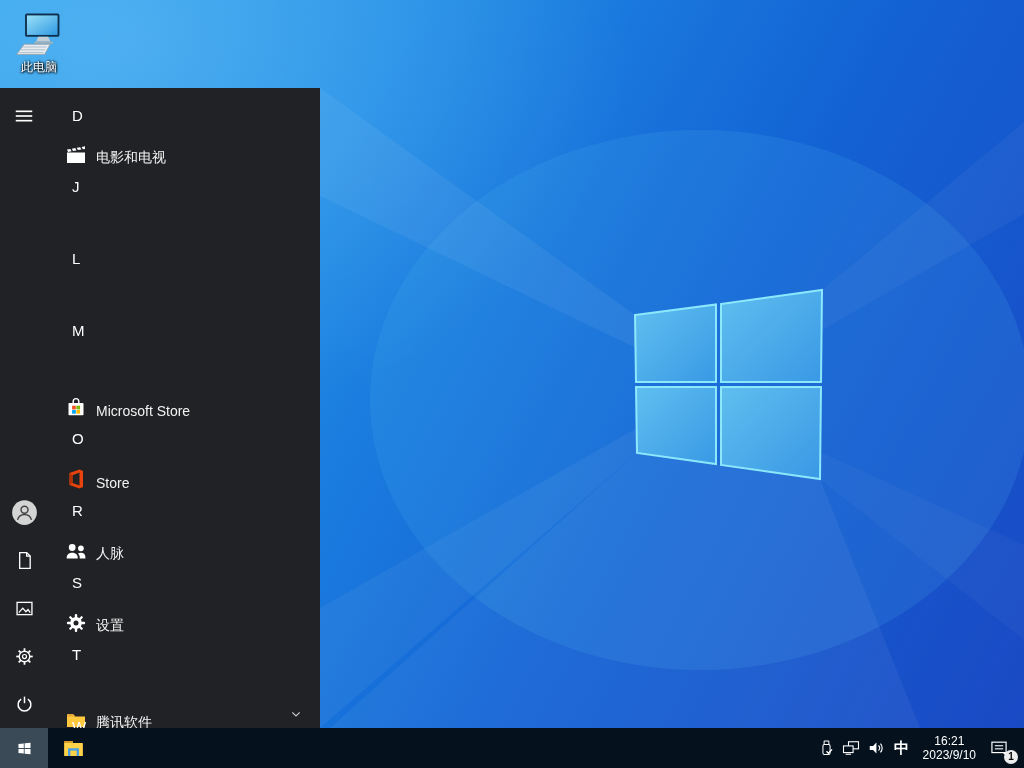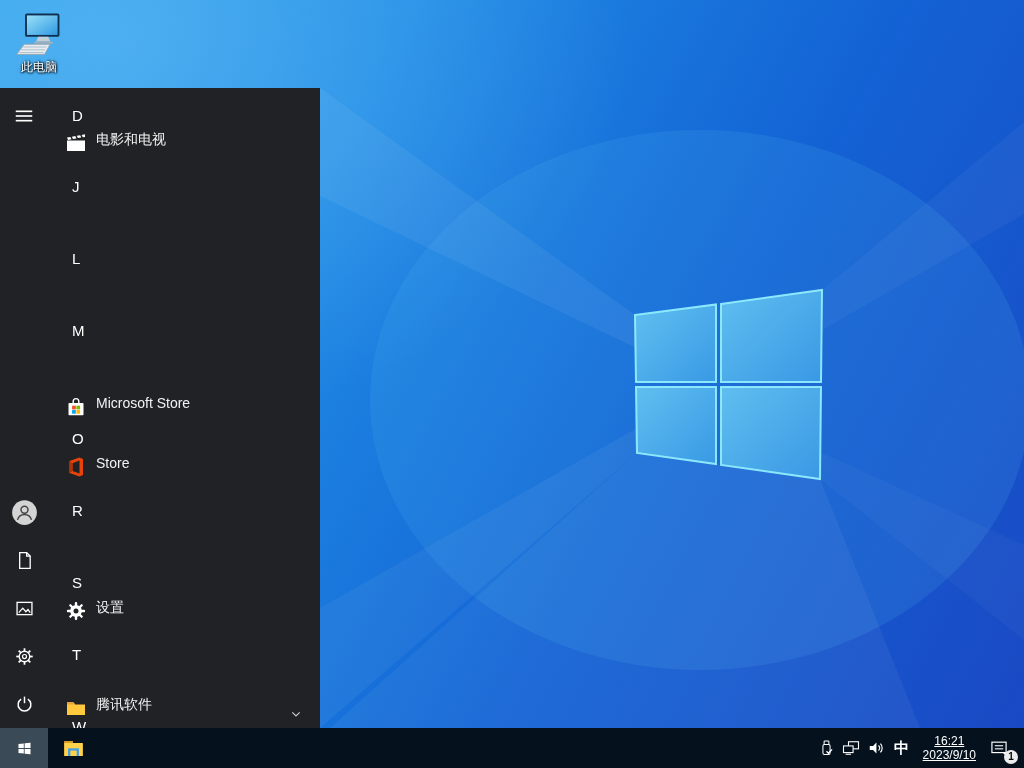--- a/index.html
+++ b/index.html
@@ -19,34 +19,34 @@
   .pc-label { color:#fff; font-size:12px; margin-top:1px;
     text-shadow:1px 1px 2px rgba(0,0,0,.95),-1px 1px 2px rgba(0,0,0,.7),1px -1px 2px rgba(0,0,0,.7); }
 
   
   .start-menu { position:absolute; left:0; top:88px; width:320px; height:640px;
     background:#212225; overflow:hidden; z-index:5; }
   .rail { position:absolute; left:0; top:0; width:48px; height:100%; }
   .rail-btn { position:absolute; left:0; width:48px; height:48px; display:flex; align-items:center; justify-content:center; cursor:pointer; }
   .apps { position:absolute; left:48px; top:0; width:272px; height:100%; }
   .letter { position:absolute; left:24px; height:26px; line-height:26px; color:#fff; font-size:15px; cursor:pointer; }
-  .app-row { position:absolute; left:0; width:272px; height:36px; display:flex; align-items:flex-start; cursor:pointer; }
+  .app-row { position:absolute; left:0; width:272px; height:36px; display:flex; align-items:flex-end; cursor:pointer; }
   .app-ico { width:24px; height:24px; margin-left:16px; flex:none; }
   .app-label { margin-left:8px; color:#f2f2f2; font-size:14px; white-space:nowrap; }
   .chev { position:absolute; right:16px; top:10px; }
 
   
   .taskbar { position:absolute; left:0; bottom:0; width:1024px; height:40px;
     background:#05121e; display:flex; align-items:center; z-index:10; }
   .start-btn { width:48px; height:40px; background:#3a4b57; display:flex; align-items:center; justify-content:center; cursor:pointer; }
   .task-btn { width:46px; height:40px; margin-left:2px; display:flex; align-items:center; justify-content:center; cursor:pointer; }
   .tray { margin-left:auto; display:flex; align-items:center; padding-right:10px; }
   .tray-ico { width:25px; height:40px; display:flex; align-items:center; justify-content:center; cursor:pointer; }
   .ime { width:26px; text-align:center; color:#fff; font-size:15px; font-weight:600; cursor:pointer; }
-  .clock { color:#fff; font-size:12px; line-height:14px; text-align:center; padding:0 8px; cursor:pointer;text-decoration:underline; }
+  .clock { color:#fff; font-size:12px; line-height:14px; text-align:center; padding:0 8px; cursor:pointer; }
   .action { position:relative; width:30px; height:40px; display:flex; align-items:center; justify-content:center; cursor:pointer; }
   .badge { position:absolute; right:-4px; bottom:4px; width:14px; height:14px; border-radius:50%;
     background:#ededed; color:#0a0a0a; font-size:10px; font-weight:bold; line-height:14px; text-align:center; }
 </style>
 </head>
 <body>
 
 <div class="stage">
 
   <div class="desktop">
@@ -163,21 +163,21 @@
           </g>
         </svg>
         <span class="app-label">电影和电视</span>
       </div>
 
       <div class="letter" style="top:86px">J</div>
 
       <div class="letter" style="top:158px">L</div>
 
       <div class="letter" style="top:230px">M</div>
-      <div class="app-row" style="top:307px">
+      <div class="app-row" style="top:295px">
         <svg class="app-ico" viewBox="0 0 24 24">
           <path d="M9.2,8.2 V6.4 a2.8,2.8 0 0 1 5.6,0 V8.2" fill="none" stroke="#fff" stroke-width="1.4"></path>
           <rect x="4.5" y="8" width="15" height="12.2" rx="0.8" fill="#fff"></rect>
           <rect x="8.1" y="10.7" width="3.7" height="3.7" fill="#f25022"></rect>
           <rect x="12.4" y="10.7" width="3.7" height="3.7" fill="#7fba00"></rect>
           <rect x="8.1" y="15" width="3.7" height="3.7" fill="#00a4ef"></rect>
           <rect x="12.4" y="15" width="3.7" height="3.7" fill="#ffb900"></rect>
         </svg>
         <span class="app-label">Microsoft Store</span>
       </div>
@@ -186,20 +186,29 @@
       <div class="app-row" style="top:367px">
         <svg class="app-ico" viewBox="0 0 24 24">
           <polygon points="5.5,6 15.5,2.5 19,4 19,20 15.5,21.5 5.5,18" fill="#e8430c"></polygon>
           <polygon points="8.5,8.2 15.5,5.6 15.5,18.4 8.5,16" fill="#212225"></polygon>
           <polygon points="5.5,6 8.5,8.2 8.5,16 5.5,18" fill="#b33305"></polygon>
         </svg>
         <span class="app-label">Store</span>
       </div>
 
       <div class="letter" style="top:410px">R</div>
+      <div class="app-row" style="top:439px">
+        <svg class="app-ico" viewBox="0 0 24 24" fill="#fff">
+          <circle cx="8.2" cy="8.5" r="3.4"></circle>
+          <path d="M2.7,19.6 v-1.1 c0,-3 2.5,-4.7 5.5,-4.7 s5.5,1.7 5.5,4.7 v1.1 z"></path>
+          <circle cx="16.9" cy="9.3" r="2.9"></circle>
+          <path d="M15.7,19.6 v-1.3 c0,-1.7 -.7,-3 -1.8,-3.9 a6.3,6.3 0 0 1 3,-.7 c2.6,0 4.5,1.5 4.5,4.2 v1.7 z"></path>
+        </svg>
+        <span class="app-label">人脉</span>
+      </div>
 
       <div class="letter" style="top:482px">S</div>
       <div class="app-row" style="top:511px">
         <svg class="app-ico" viewBox="0 0 24 24">
           <g fill="#fff">
             <circle cx="12" cy="12" r="5.9"></circle>
             <rect x="10.8" y="2.9" width="2.4" height="18.2" rx="1" transform="rotate(0 12 12)"></rect>
             <rect x="10.8" y="2.9" width="2.4" height="18.2" rx="1" transform="rotate(45 12 12)"></rect>
             <rect x="10.8" y="2.9" width="2.4" height="18.2" rx="1" transform="rotate(90 12 12)"></rect>
             <rect x="10.8" y="2.9" width="2.4" height="18.2" rx="1" transform="rotate(135 12 12)"></rect>

